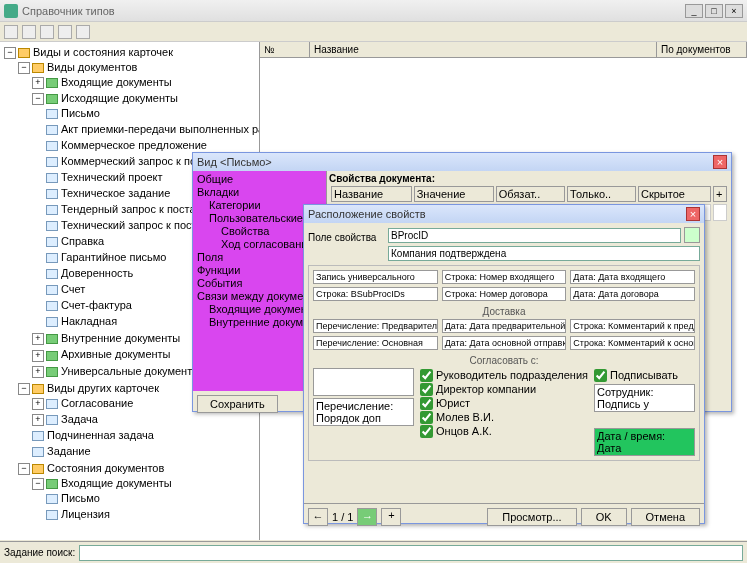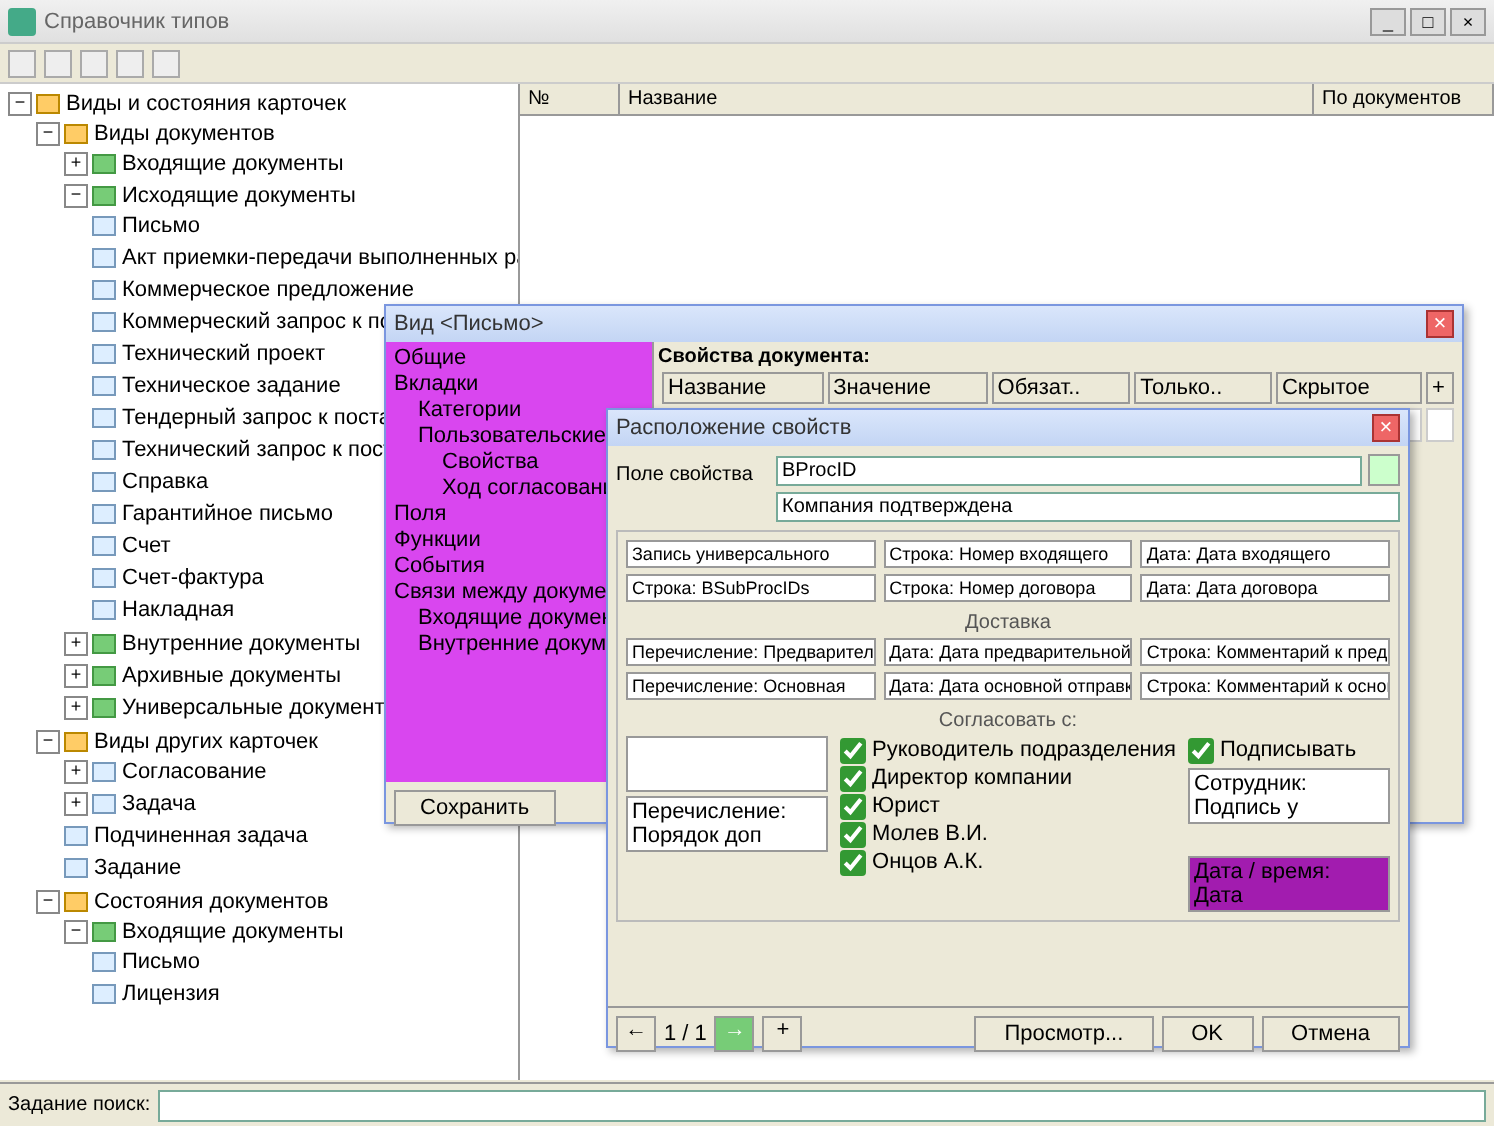--- a/index.html
+++ b/index.html
@@ -92,20 +92,21 @@
                   <li><span class="ic doc"></span><span>Письмо</span></li>
                   <li><span class="ic doc"></span><span>Акт приемки-передачи выполненных работ</span></li>
                   <li><span class="ic doc"></span><span>Коммерческое предложение</span></li>
                   <li><span class="ic doc"></span><span>Коммерческий запрос к поставщику</span></li>
                   <li><span class="ic doc"></span><span>Технический проект</span></li>
                   <li><span class="ic doc"></span><span>Техническое задание</span></li>
                   <li><span class="ic doc"></span><span>Тендерный запрос к поставщику</span></li>
                   <li><span class="ic doc"></span><span>Технический запрос к поставщику</span></li>
                   <li><span class="ic doc"></span><span>Справка</span></li>
                   <li><span class="ic doc"></span><span>Гарантийное письмо</span></li>
+                  <li><span class="ic doc"></span><span>Доверенность</span></li>
                   <li><span class="ic doc"></span><span>Счет</span></li>
                   <li><span class="ic doc"></span><span>Счет-фактура</span></li>
                   <li><span class="ic doc"></span><span>Накладная</span></li>
                 </ul>
               </li>
               <li><span class="nd col"></span><span class="ic g"></span><span>Внутренние документы</span></li>
               <li><span class="nd col"></span><span class="ic g"></span><span>Архивные документы</span></li>
               <li><span class="nd col"></span><span class="ic g"></span><span>Универсальные документы</span></li>
             </ul>
           </li>
@@ -267,21 +268,21 @@
               <span>Онцов А.К.</span>
             </div>
         </div>
         <div class="col">
           <div class="ckrow">
               <input type="checkbox" checked="" style="">
               <span>Подписывать</span>
             </div>
           <div class="cell" style="border:1px solid #999;background:#fff;padding:1px 2px;margin:2px 0">Сотрудник: Подпись у</div>
           <div style="height:14px"></div>
-          <div class="cell" style="border:1px solid #999;background:#a21caf;padding:1px 2px">Дата / время: Дата</div>
+          <div class="cell" style="border:1px solid #999;background:#22c55e;padding:1px 2px">Дата / время: Дата</div>
         </div>
       </div>
     </div>
   </div>
   <div class="dlgft">
     <div class="nav">←</div>
     <span>1 / 1</span>
     <div class="nav g">→</div>
     <div class="nav">+</div>
     <div style="flex:1"></div>

